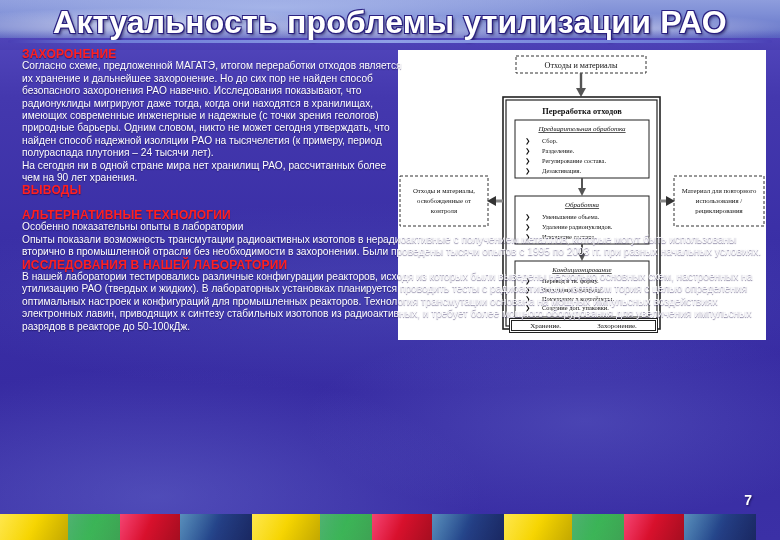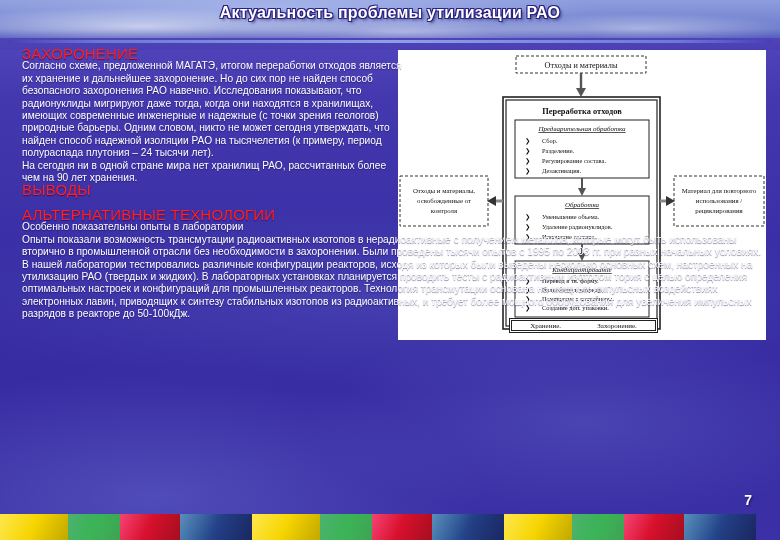--- a/index.html
+++ b/index.html
@@ -32,21 +32,21 @@
   }
   .sky-fade{
     position:absolute; left:0; top:0; width:780px; height:50px;
     background:linear-gradient(180deg, rgba(140,155,220,0) 60%, rgba(70,60,175,.55) 100%);
   }
 
   
   .title{
     position:absolute; left:0; top:4px; width:780px;
     text-align:center;
-    font-size:16px; font-weight:bold; letter-spacing:.2px;
+    font-size:32px; font-weight:bold; letter-spacing:.2px;
     color:#ffffff;
     text-shadow:
        1px 1px 0 #2a2080, -1px 1px 0 #2a2080,
        1px -1px 0 #2a2080, -1px -1px 0 #2a2080,
        2px 2px 3px rgba(20,10,70,.65);
     white-space:nowrap;
   }
   .title-rule{
     position:absolute; left:8px; top:40px; width:764px; height:3px;
     background:linear-gradient(90deg, #4a3fb5 0%, #6b79d6 12%, #8fa0e6 50%, #6b79d6 88%, #4a3fb5 100%);
@@ -59,22 +59,22 @@
     color:#ffffff;
     font-size:10.2px;
     line-height:12.4px;
     text-shadow:0 1px 1px rgba(20,10,70,.55);
   }
   .body-text p{ margin:0; }
   .col-narrow{ width:382px; }
   .col-wide{ width:740px; }
   .heading{
     color:#ff2020;
-    font-weight:normal;
-    font-size:15px;
+    font-weight:bold;
+    font-size:12px;
     letter-spacing:.2px;
     text-shadow:0 1px 1px rgba(40,0,60,.6);
   }
 
   
   .page-num{
     position:absolute; right:28px; bottom:32px;
     color:#ffffff; font-weight:bold; font-size:14px;
     text-shadow:1px 1px 2px rgba(20,10,70,.8);
   }
@@ -197,20 +197,21 @@
 
   <div class="body-text">
     <p class="heading col-narrow">ЗАХОРОНЕНИЕ</p>
     <p class="col-narrow">Согласно схеме, предложенной МАГАТЭ, итогом переработки отходов является их хранение и дальнейшее захоронение. Но до сих пор не найден способ безопасного захоронения РАО навечно. Исследования показывают, что радионуклиды мигрируют даже тогда, когда они находятся в хранилищах, имеющих современные инженерные и надежные (с точки зрения геологов) природные барьеры. Одним словом, никто не может сегодня утверждать, что найден способ надежной изоляции РАО на тысячелетия (к примеру, период полураспада плутония – 24 тысячи лет).</p>
     <p class="col-narrow">На сегодня ни в одной стране мира нет хранилищ РАО, рассчитанных более чем на 90 лет хранения.</p>
     <p class="heading col-narrow">ВЫВОДЫ</p>
     <p class="col-narrow" style="height:12px;"></p>
     <p class="heading col-narrow">АЛЬТЕРНАТИВНЫЕ ТЕХНОЛОГИИ</p>
     <p class="col-narrow">Особенно показательны опыты в лаборатории</p>
     <p class="col-wide">Опыты показали возможность трансмутации радиоактивных изотопов в нерадиоактивные с получением металлов, которые могут быть использованы вторично в промышленной отрасли без необходимости в захоронении. Были проведены тысячи опытов с 1995 по 2003 гг. при разных начальных условиях.</p>
+    <p class="heading col-wide">ИССЛЕДОВАНИЯ В НАШЕЙ ЛАБОРАТОРИИ</p>
     <p class="col-wide">В нашей лаборатории тестировались различные конфигурации реакторов, исходя из которых были выведены несколько основных схем, настроенных на утилизацию РАО (твердых и жидких). В лабораторных установках планируется проводить тесты с радиоактивным изотопом тория с целью определения оптимальных настроек и конфигураций для промышленных реакторов. Технология трансмутации основана на мощных импульсных воздействиях электронных лавин, приводящих к синтезу стабильных изотопов из радиоактивных, и требует более мощного оборудования для увеличения импульсных разрядов в реакторе до 50-100кДж.</p>
   </div>
 
   <div class="page-num">7</div>
 
   <div class="band">
     <div class="seg yellow"></div>
     <div class="seg green"></div>
     <div class="seg red"></div>
     <div class="seg blue"></div>

